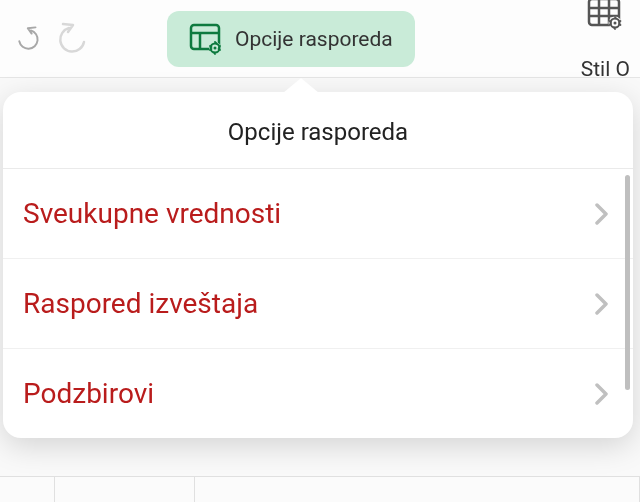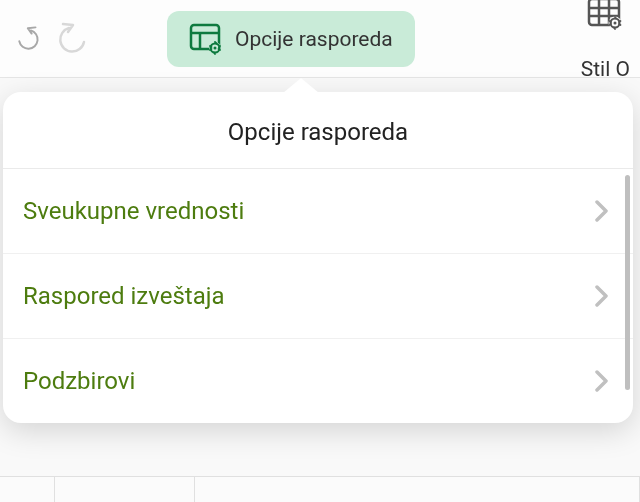--- a/index.html
+++ b/index.html
@@ -124,22 +124,22 @@
       align-items: center;
       justify-content: space-between;
       padding: 28px 24px 28px 20px;
       border-bottom: 1px solid #f0f0f0;
       cursor: pointer;
     }
     .menu-item:last-child {
       border-bottom: none;
     }
     .menu-item-label {
-      font-size: 24px;
-      color: #4d7c0f;
+      font-size: 28px;
+      color: #b91c1c;
       font-weight: 400;
     }
     .chevron {
       color: #c0c0c0;
     }
     .bottom-band {
       position: absolute;
       bottom: 0;
       left: 0;
       width: 640px;

